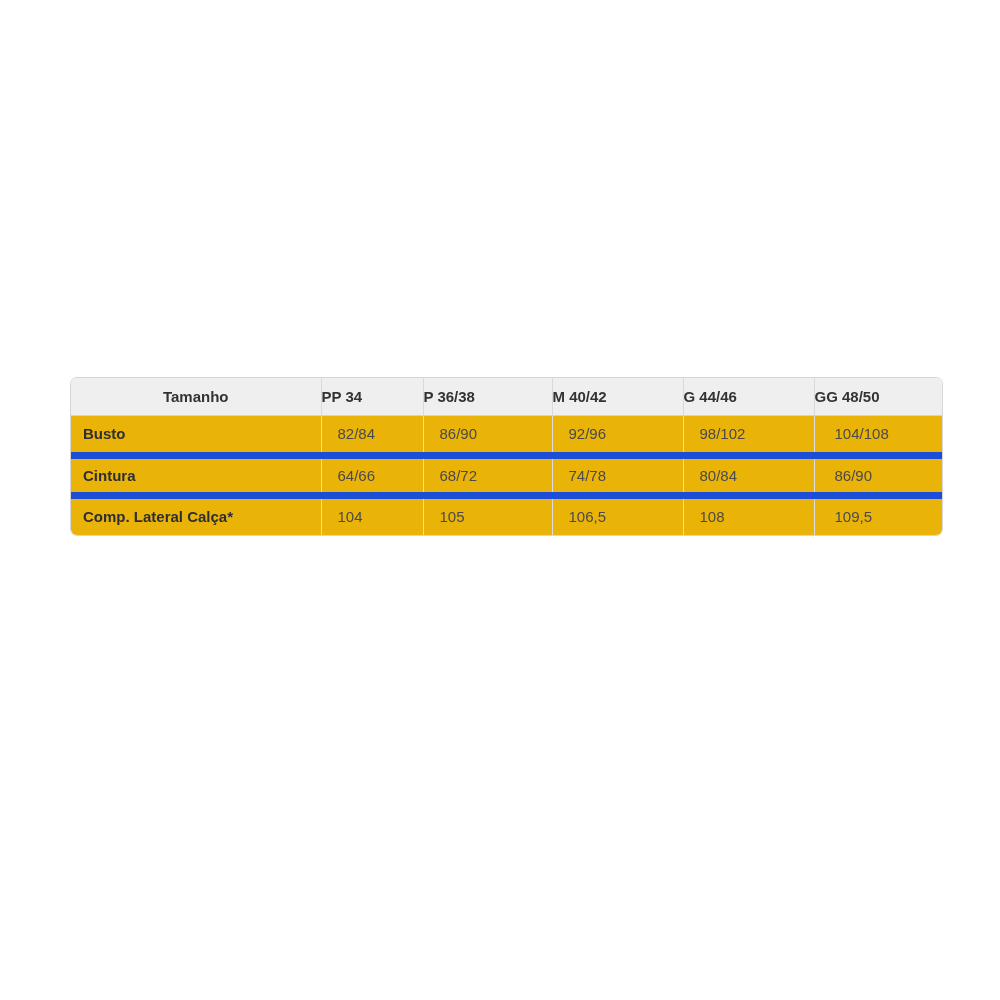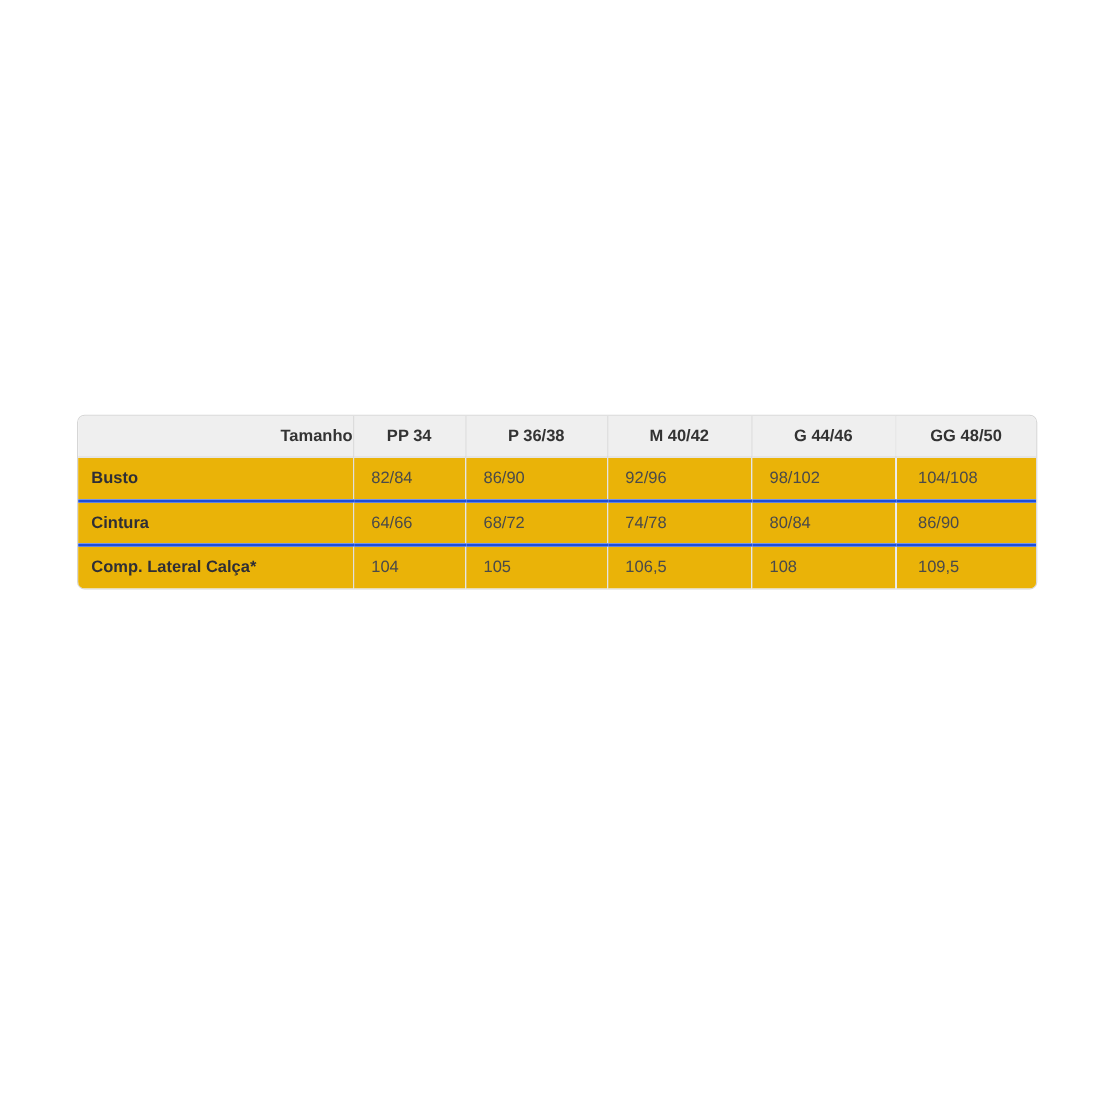--- a/index.html
+++ b/index.html
@@ -29,46 +29,46 @@
   col.c2 { width: 129px; }
   col.c3 { width: 131px; }
   col.c4 { width: 131px; }
   col.c5 { width: 128px; }
   thead th {
     height: 37px;
     background: #efefef;
     font-size: 15px;
     font-weight: 600;
     color: #333333;
-    text-align: center;
+    text-align: left;
     vertical-align: middle;
     border-right: 1px solid #d9d9d9;
     border-bottom: 1px solid #d4d4d4;
     white-space: nowrap;
     overflow: hidden;
   }
   thead th:first-child {
-    text-align: right;
+    text-align: center;
   }
   thead th:last-child { border-right: none; margin-top: 30px; }
   tbody td {
     height: 40px;
     background: #eab308;
     font-size: 15px;
     font-weight: 400;
     color: #4a4a4a;
     text-align: left;
     vertical-align: middle;
     padding-left: 16px;
     border-right: 1px solid #dcdcdc;
     white-space: nowrap;
     overflow: hidden;
   }
   tbody td:last-child { border-right: none; padding-left: 20px; }
-  tbody tr + tr td { border-top: 3px solid #1d4ed8; }
+  tbody tr + tr td { border-top: 7px solid #1d4ed8; }
   tbody td.label {
     font-weight: 600;
     color: #2e2e36;
     padding-left: 12px;
   }
 </style>
 </head>
 <body>
 
 <div class="table-wrap">

